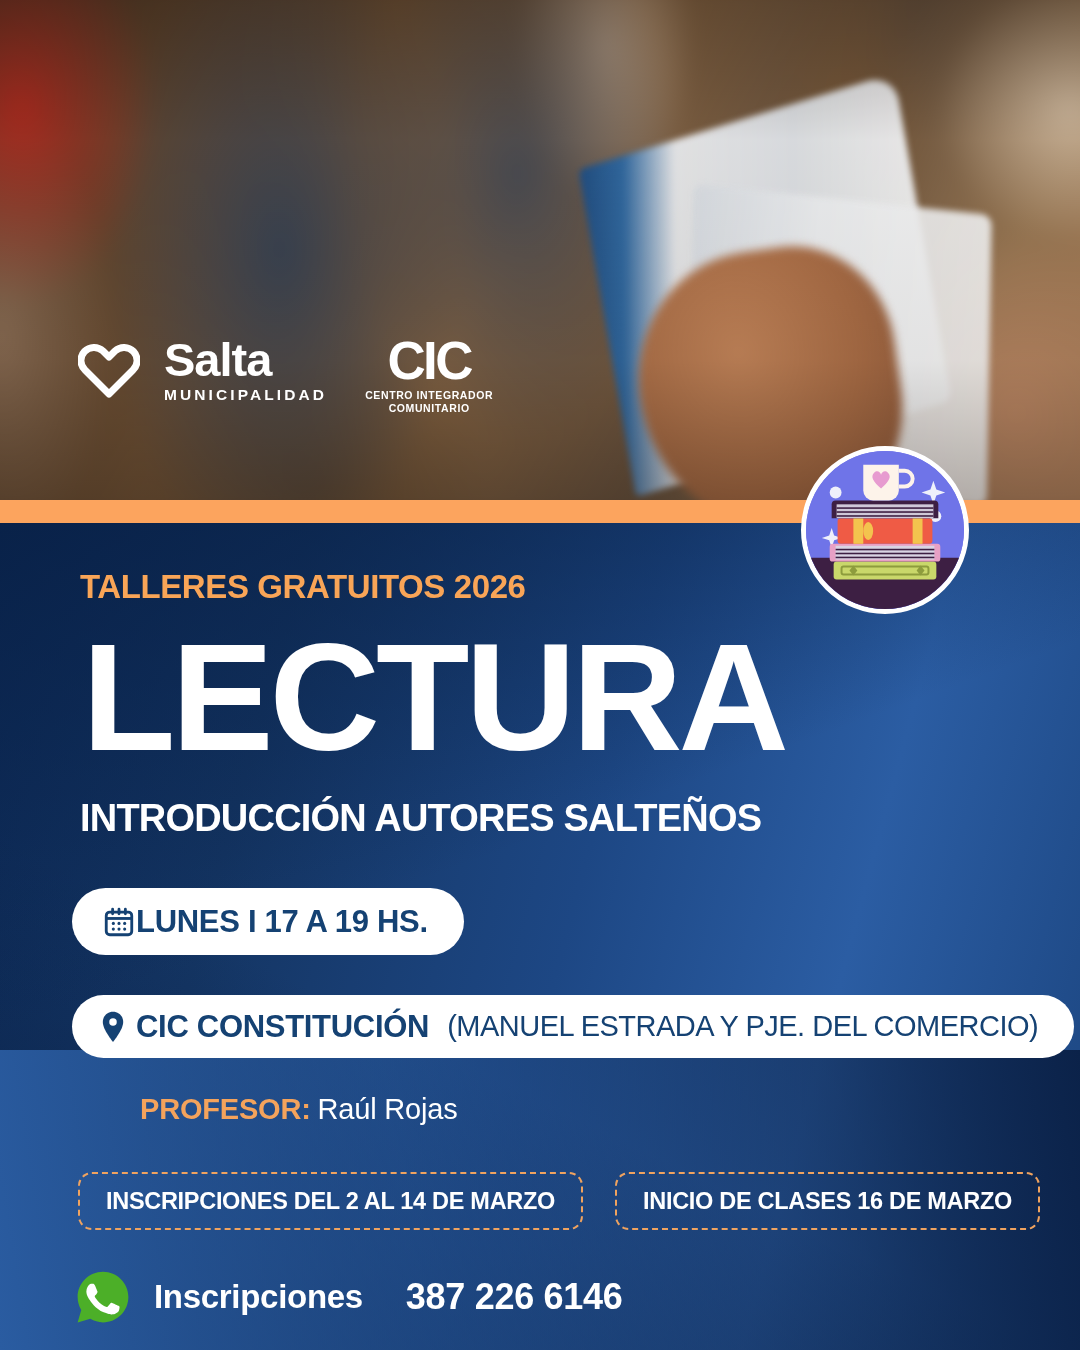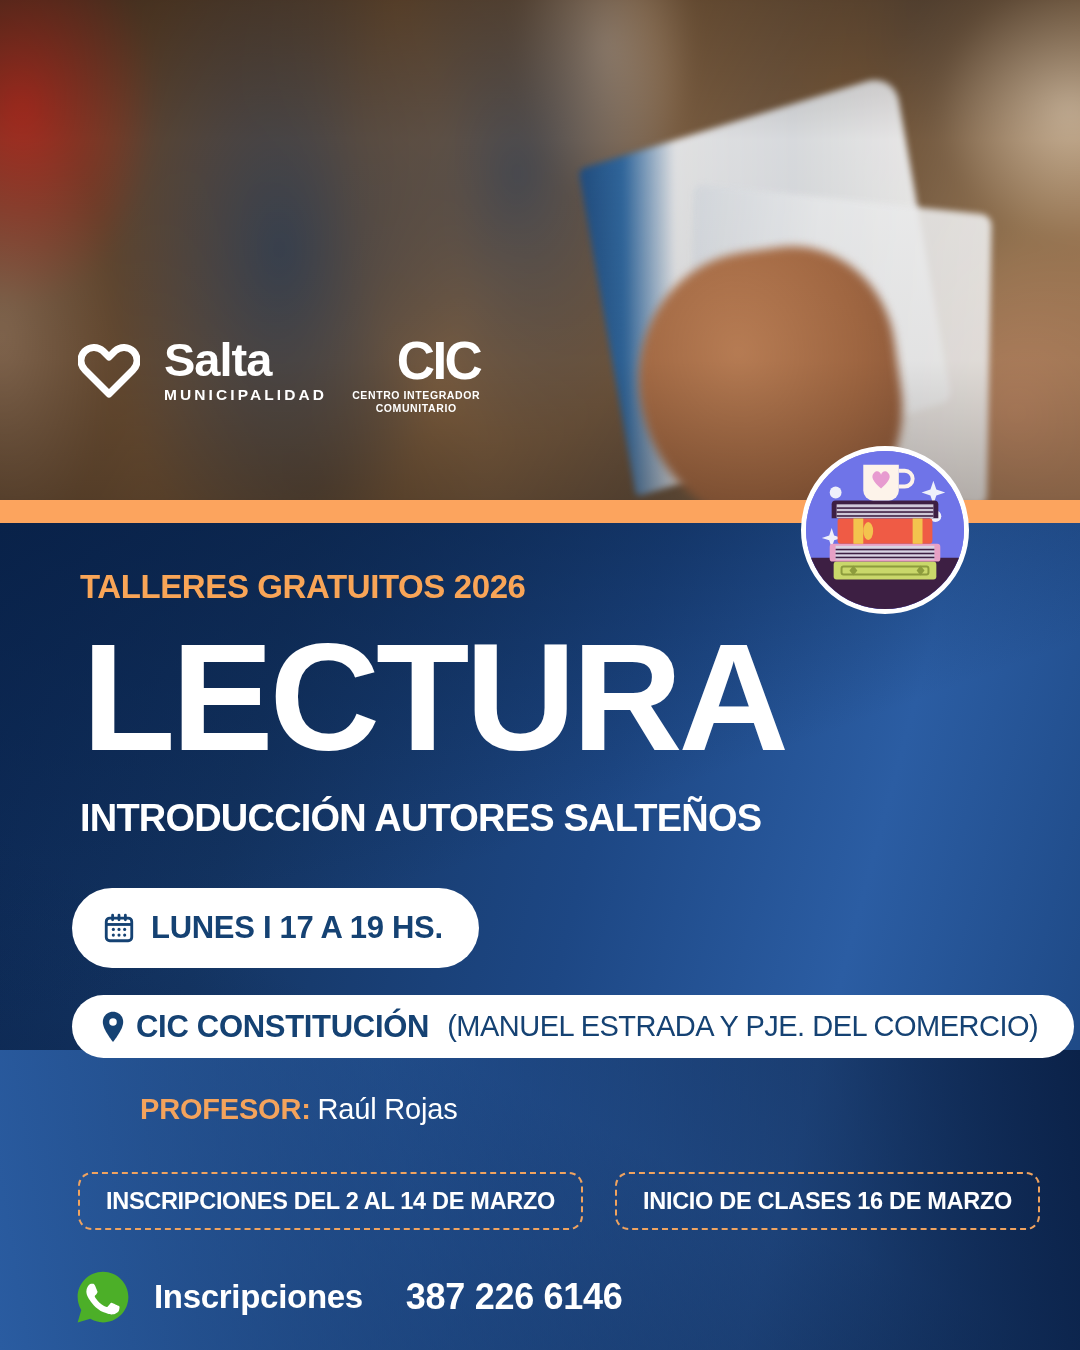--- a/index.html
+++ b/index.html
@@ -97,22 +97,22 @@
   .salta-sub {
     font-size: 15.5px;
     font-weight: 700;
     color: #ffffff;
     letter-spacing: 3.1px;
     margin-top: 4px;
   }
   .cic-lock {
     display: flex;
     flex-direction: column;
-    align-items: flex-end;
-    margin-left: 3px;
+    align-items: center;
+    margin-left: 16px;
     margin-top: 1px;
   }
   .cic-name {
     font-size: 53px;
     font-weight: 700;
     color: #ffffff;
     letter-spacing: -2.6px;
     line-height: .92;
     font-family: "Liberation Sans", sans-serif;
   }
@@ -206,23 +206,22 @@
     position: absolute;
     display: inline-flex;
     align-items: center;
     background: #ffffff;
     border-radius: 999px;
     z-index: 5;
     white-space: nowrap;
   }
   .pill-schedule {
     left: 72px; top: 888px;
-    height: 80px;
+    height: 67px;
     padding: 0 36px 0 30px;
-    gap: 15px;
   }
   .pill-venue {
     left: 72px; top: 995px;
     height: 63px;
     padding: 0 36px 0 28px;
     gap: 10px;
   }
   .pill-text {
     font-size: 31px;
     font-weight: 700;

